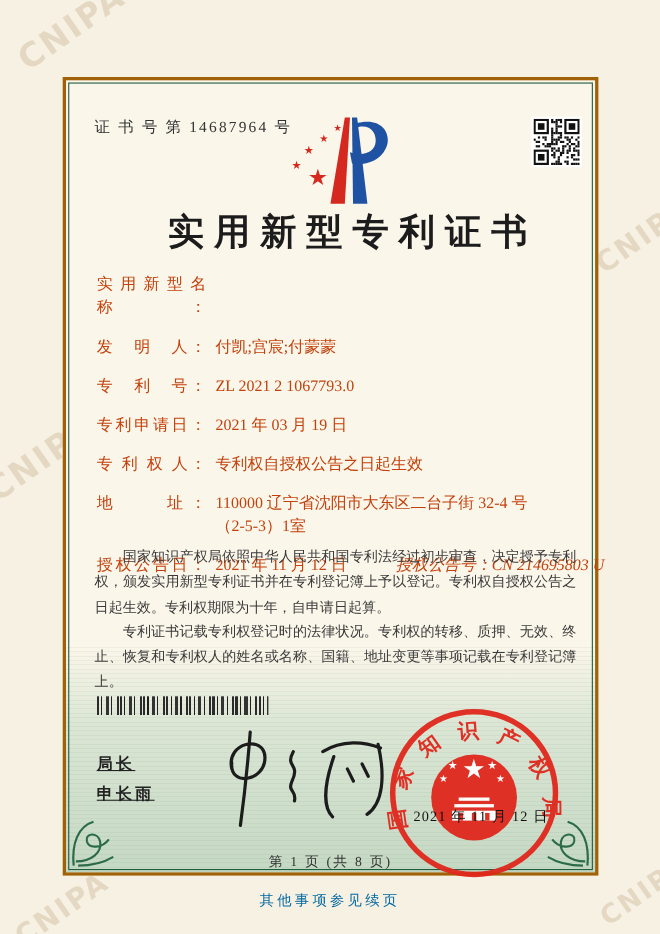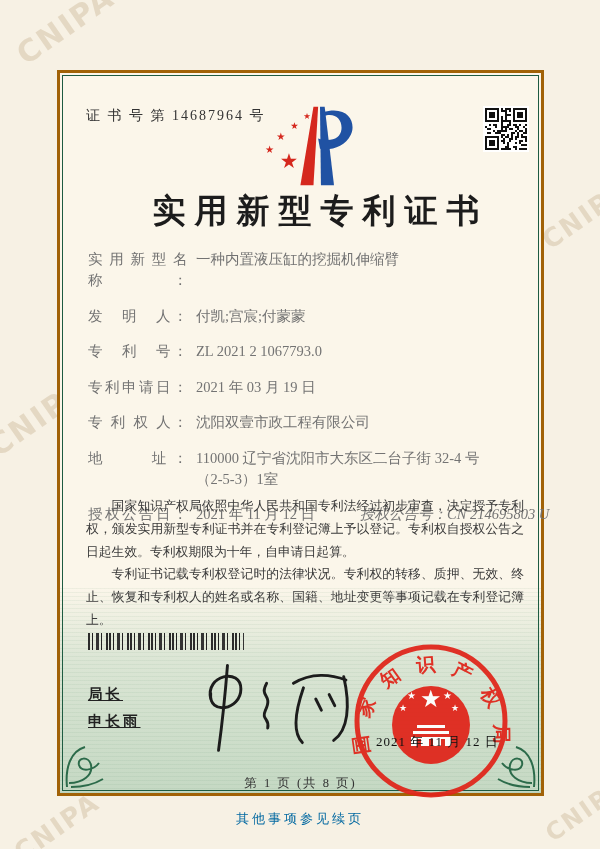--- a/index.html
+++ b/index.html
@@ -34,21 +34,21 @@
   .content { position:absolute; inset:0; z-index:2; }
   
   .cert-no { position:absolute; left:26px; top:34px; font-size:14px; letter-spacing:2px; color:#333; }
   .qr { position:absolute; left:423px; top:33px; width:46px; height:46px; background:#fff; padding:2px; }
   .logo { position:absolute; left:198px; top:30px; width:96px; height:84px; }
   .title {
     position:absolute; left:0; right:0; top:116px; text-align:center;
     font-size:33px; font-weight:bold; letter-spacing:9px; color:#1c1c1c;padding-left:40px;
   }
   
-  .fields { position:absolute; left:28px; top:176px; width:434px; font-size:14.5px; color:#737373; }
+  .fields { position:absolute; left:28px; top:176px; width:434px; font-size:14.5px; color:#c2410c; }
   .row { position:relative; display:flex; align-items:flex-start; margin-bottom:14.5px; line-height:1.45; }
   .lbl {
     display:inline-block; width:100px; flex:0 0 100px;
     text-align:justify; text-align-last:justify; letter-spacing:0.5px;
   }
   .val { display:inline-block; margin-left:8px; max-width:300px; }
   .pair2 { position:absolute; left:272px; top:0; white-space:nowrap;font-style:italic; }
   
   .paras { position:absolute; left:26px; top:422px; width:438px; font-size:12.8px;
     line-height:1.78; text-align:justify; color:#3a3a3a; }
@@ -235,37 +235,36 @@
       <polygon points="58,4 63,4 58,88 44,88" fill="#d5281e"></polygon>
       <polygon points="65,4 70,4 80,88 66,88" fill="#2052a3"></polygon>
       <path d="M68,10 C96,2 104,22 98,34 C92,47 77,51 65,49 L63,38 C77,42 87,38 88,28 C89,17 80,9 67,15 Z" fill="#2052a3"></path>
     </svg>
 
     <div class="title">实用新型专利证书</div>
 
     <div class="fields">
       <div class="row">
         <span class="lbl">实用新型名称：</span>
-        <span class="val">一种内置液压缸的挖掘机伸缩臂</span>
       </div>
       <div class="row">
         <span class="lbl">发　明　人：</span>
         <span class="val">付凯;宫宸;付蒙蒙</span>
       </div>
       <div class="row">
         <span class="lbl">专　利　号：</span>
         <span class="val">ZL 2021 2 1067793.0</span>
       </div>
       <div class="row">
         <span class="lbl">专利申请日：</span>
         <span class="val">2021 年 03 月 19 日</span>
       </div>
       <div class="row">
         <span class="lbl">专 利 权 人：</span>
-        <span class="val">沈阳双壹市政工程有限公司</span>
+        <span class="val">专利权自授权公告之日起生效</span>
       </div>
       <div class="row">
         <span class="lbl">地　　址：</span>
         <span class="val">110000 辽宁省沈阳市大东区二台子街 32-4 号（2-5-3）1室</span>
       </div>
       <div class="row">
         <span class="lbl">授权公告日：</span>
         <span class="val">2021 年 11 月 12 日</span>
         <span class="pair2">
           <span>授权公告号：</span><span>CN 214695803 U</span>

